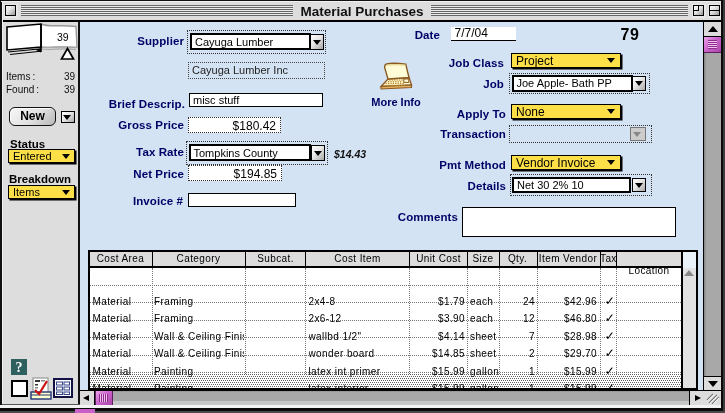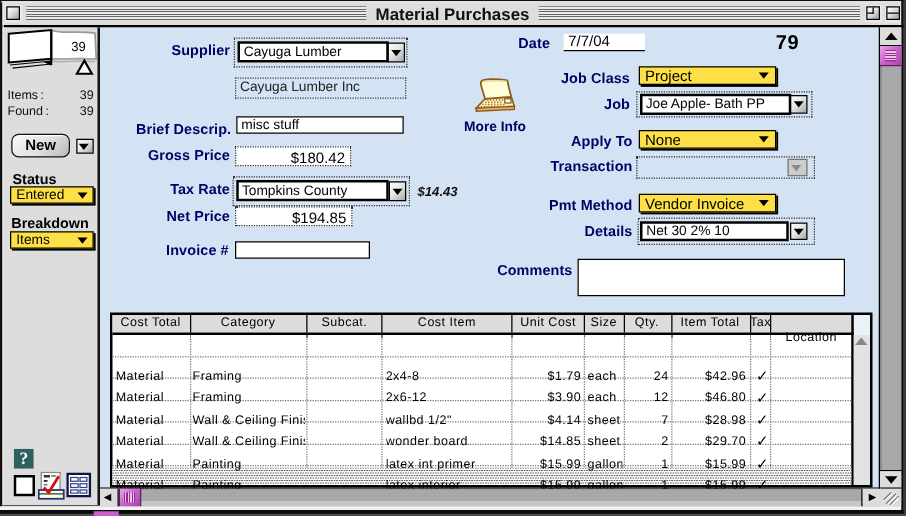--- a/index.html
+++ b/index.html
@@ -223,28 +223,28 @@
 <div class="a" style="left:151.5px;top:252px;width:1px;height:13.5px;background:#000;"></div>
 <div class="a" style="left:245px;top:252px;width:1px;height:13.5px;background:#000;"></div>
 <div class="a" style="left:305px;top:252px;width:1px;height:13.5px;background:#000;"></div>
 <div class="a" style="left:409px;top:252px;width:1px;height:13.5px;background:#000;"></div>
 <div class="a" style="left:467px;top:252px;width:1px;height:13.5px;background:#000;"></div>
 <div class="a" style="left:498.5px;top:252px;width:1px;height:13.5px;background:#000;"></div>
 <div class="a" style="left:536.5px;top:252px;width:1px;height:13.5px;background:#000;"></div>
 <div class="a" style="left:599.5px;top:252px;width:1px;height:13.5px;background:#000;"></div>
 <div class="a" style="left:616px;top:252px;width:1px;height:13.5px;background:#000;"></div>
 
-<div class="hcell" style="left:90px;top:252px;width:61px;">Cost Total</div>
+<div class="hcell" style="left:90px;top:252px;width:61px;">Cost Area</div>
 <div class="hcell" style="left:152px;top:252px;width:93px;">Category</div>
 <div class="hcell" style="left:246px;top:252px;width:59px;">Subcat.</div>
 <div class="hcell" style="left:306px;top:252px;width:103px;">Cost Item</div>
 <div class="hcell" style="left:410px;top:252px;width:57px;">Unit Cost</div>
 <div class="hcell" style="left:468px;top:252px;width:30px;">Size</div>
 <div class="hcell" style="left:499px;top:252px;width:37px;">Qty.</div>
-<div class="hcell" style="left:537px;top:252px;width:62px;">Item Total</div>
+<div class="hcell" style="left:537px;top:252px;width:62px;">Item Vendor</div>
 <div class="hcell" style="left:600px;top:252px;width:16px;">Tax</div>
 <div class="hcell" style="left:617px;top:264px;width:64px;">Location</div>
 
 <div class="hsep" style="left:90px;top:284.5px;width:591px;"></div>
 <div class="hsep" style="left:90px;top:302px;width:591px;"></div>
 <div class="hsep" style="left:90px;top:319.5px;width:591px;"></div>
 <div class="hsep" style="left:90px;top:337px;width:591px;"></div>
 <div class="hsep" style="left:90px;top:354.5px;width:591px;"></div>
 <div class="hsep" style="left:90px;top:372px;width:591px;"></div>
 

